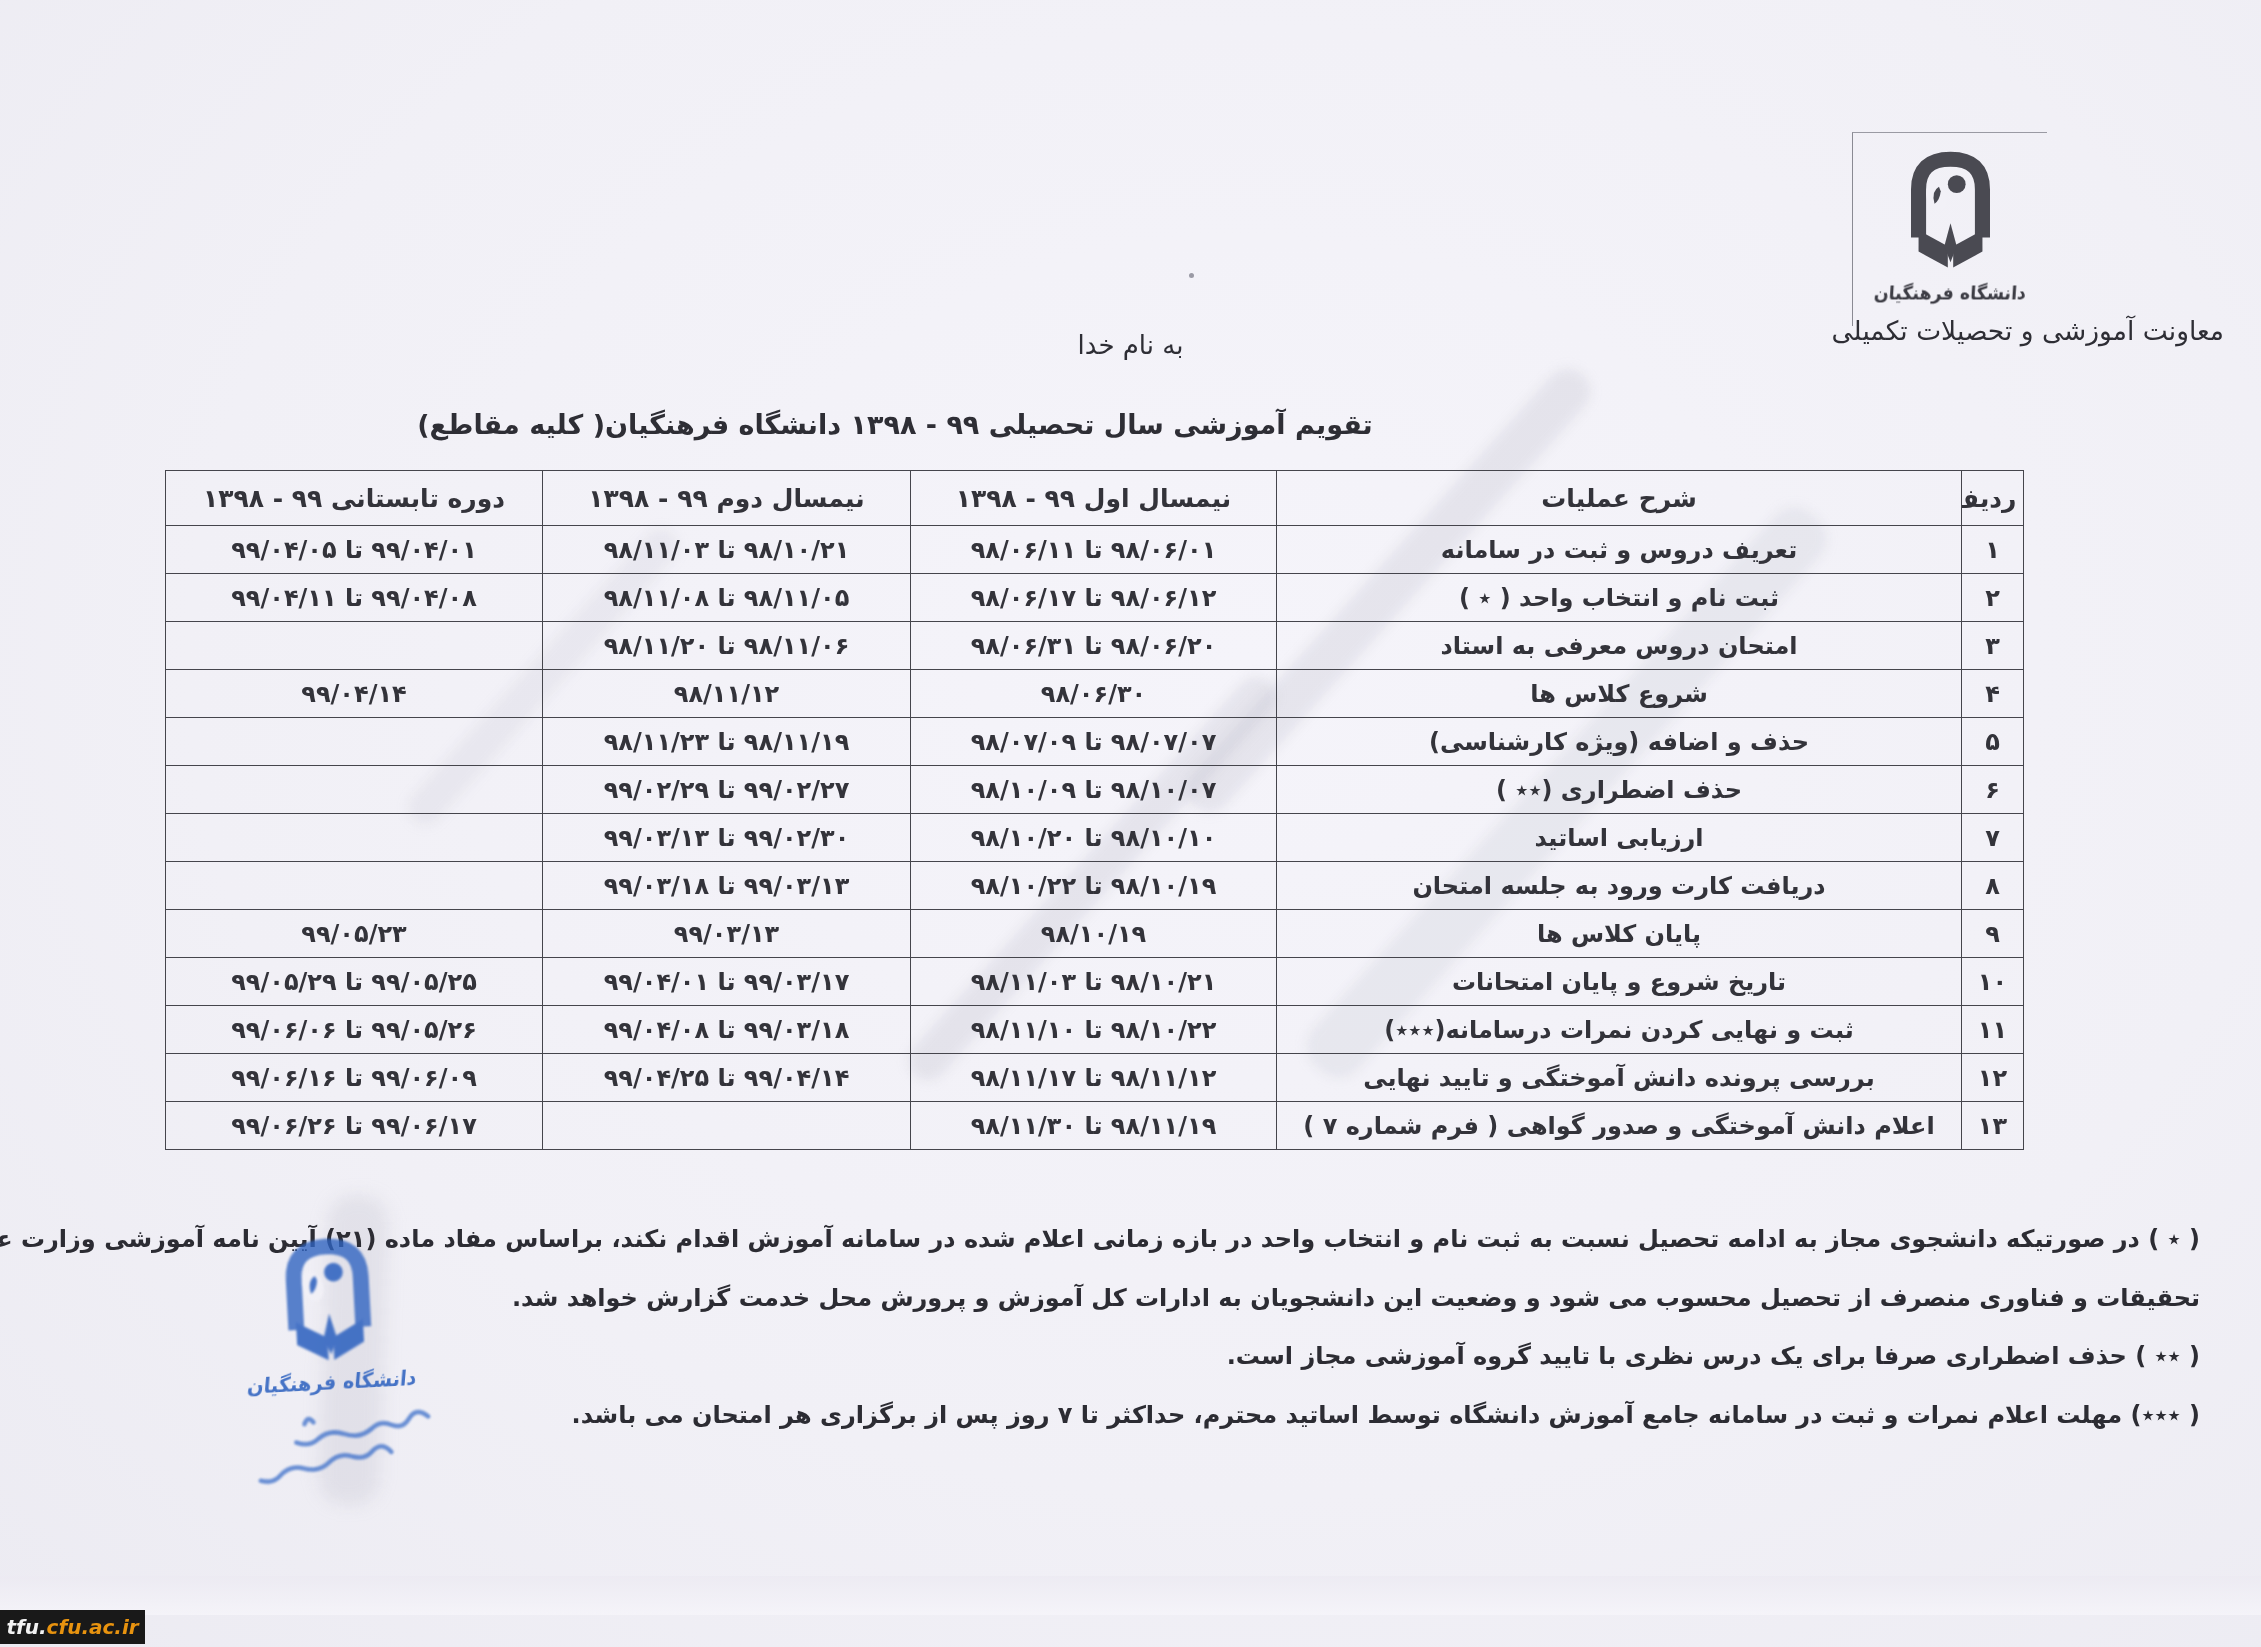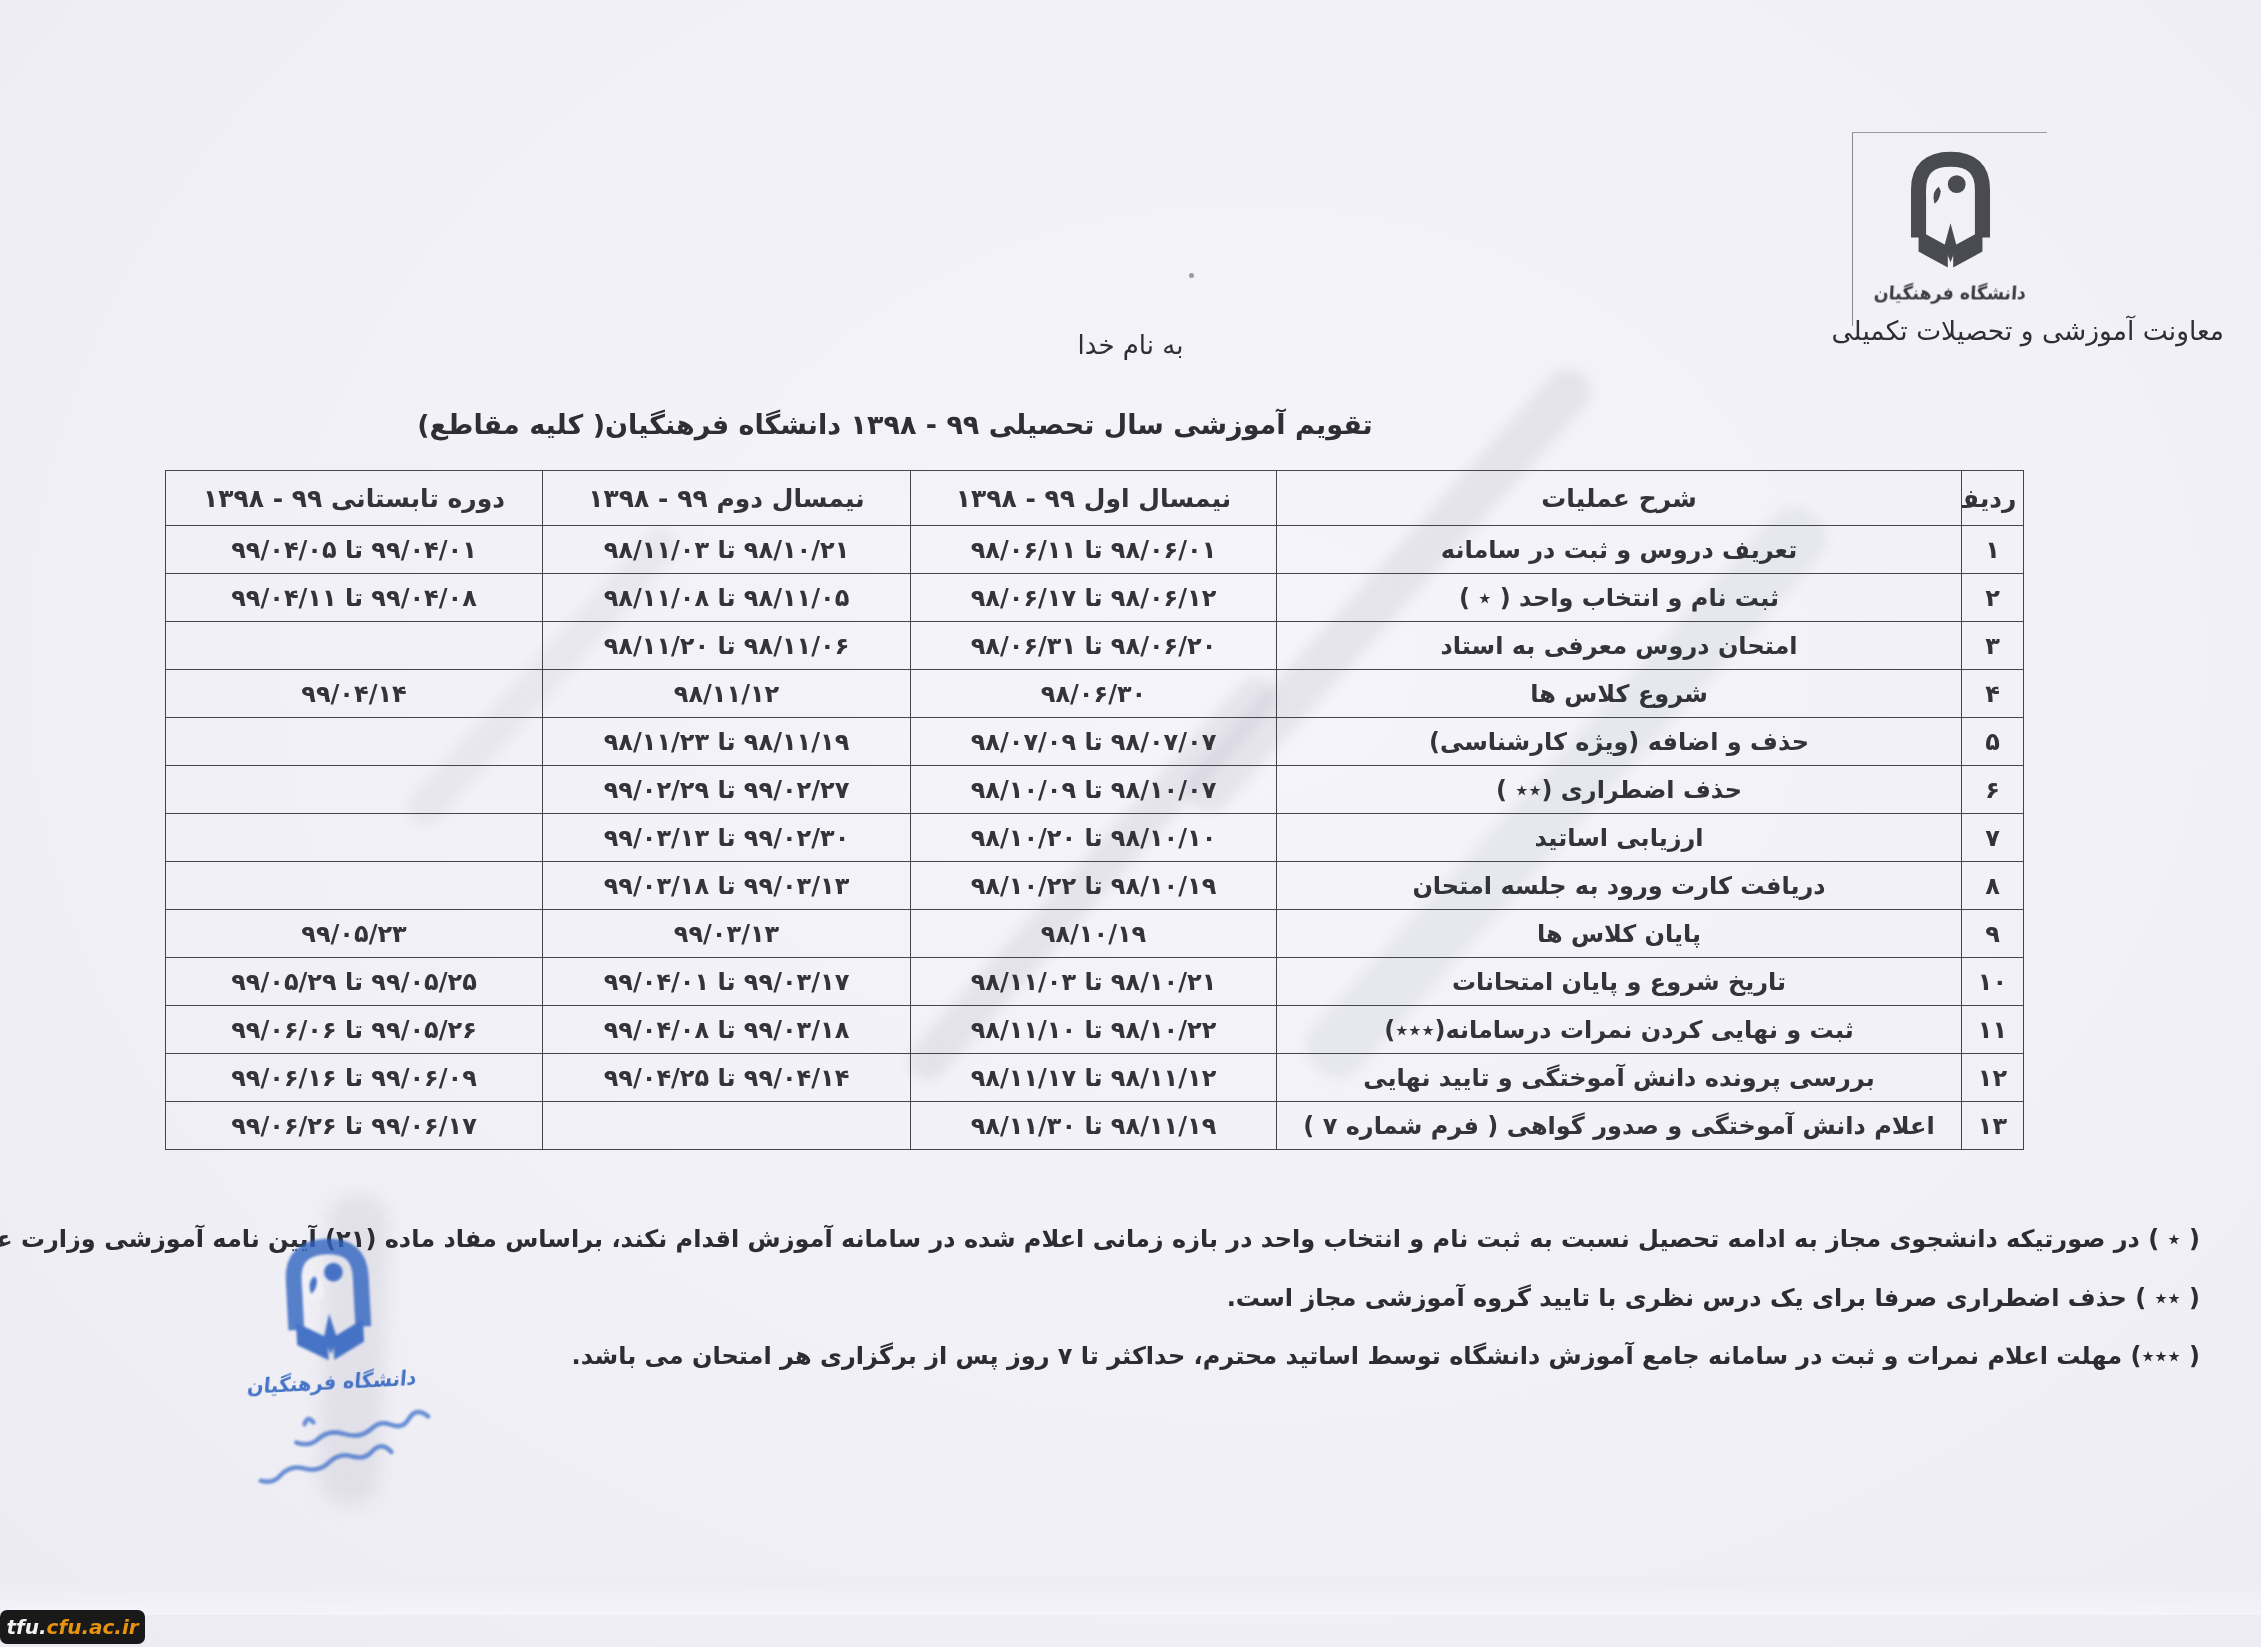--- a/index.html
+++ b/index.html
@@ -82,21 +82,21 @@
     transform:skewX(-8deg) scaleY(1.05);letter-spacing:-1.3px;filter:blur(0.6px);
     white-space:nowrap;direction:rtl;
   }
   .stamp-sign{margin-top:9px;filter:blur(0.7px);}
 
   
   .site-badge{
     position:absolute;left:0;top:1610px;height:34px;min-width:134px;
     background:#191919;display:flex;align-items:center;justify-content:center;
     font-size:20px;font-weight:bold;font-style:italic;letter-spacing:0;
-    padding:0 6.5px;box-sizing:border-box;border-radius:7px;
+    padding:0 6.5px;box-sizing:border-box;
   }
   .site-badge .b1{color:#f2f2f2;}
   .site-badge .b2{color:#e8930f;font-style:italic;}
 
   
   .streak{position:absolute;background:rgba(150,152,170,0.16);filter:blur(5.8px);border-radius:26px;}
   .st1{left:1098px;top:568px;width:581px;height:45px;transform:rotate(-48deg);}
   .st2{left:1195px;top:762px;width:743px;height:61px;transform:rotate(-48deg);background:rgba(150,152,170,0.13);}
   .st3{left:827px;top:859px;width:530px;height:39px;transform:rotate(-48deg);}
   .st4{left:323px;top:1195px;width:61px;height:310px;transform:rotate(2deg);background:rgba(158,160,178,0.18);filter:blur(8.4px);}
@@ -249,20 +249,21 @@
           <td class="date-cell">۹۸/۱۱/۱۹ تا ۹۸/۱۱/۳۰</td>
           <td class="date-cell"></td>
           <td class="date-cell">۹۹/۰۶/۱۷ تا ۹۹/۰۶/۲۶</td>
         </tr>
       </tbody>
     </table>
   </div>
 
   <div class="footnotes">
     <div class="fline">( ٭ ) در صورتیکه دانشجوی مجاز به ادامه تحصیل نسبت به ثبت نام و انتخاب واحد در بازه زمانی اعلام شده در سامانه آموزش اقدام نکند، براساس مفاد ماده (۲۱) آیین نامه آموزشی وزارت علوم</div>
+    <div class="fline">تحقیقات و فناوری منصرف از تحصیل محسوب می شود و وضعیت این دانشجویان به ادارات کل آموزش و پرورش محل خدمت گزارش خواهد شد.</div>
     <div class="fline">( ٭٭ ) حذف اضطراری صرفا برای یک درس نظری با تایید گروه آموزشی مجاز است.</div>
     <div class="fline">( ٭٭٭) مهلت اعلام نمرات و ثبت در سامانه جامع آموزش دانشگاه توسط اساتید محترم، حداکثر تا ۷ روز پس از برگزاری هر امتحان می باشد.</div>
   </div>
 
   <div class="stamp">
     <span>
       <svg width="129" height="149" viewBox="0 0 120 160">
         <g fill="none" stroke="#2f63c0" stroke-width="17" opacity="0.9">
           <path d="M24,112 L24,58 Q24,24 60,24 Q96,24 96,58 L96,112"></path>
         </g>

